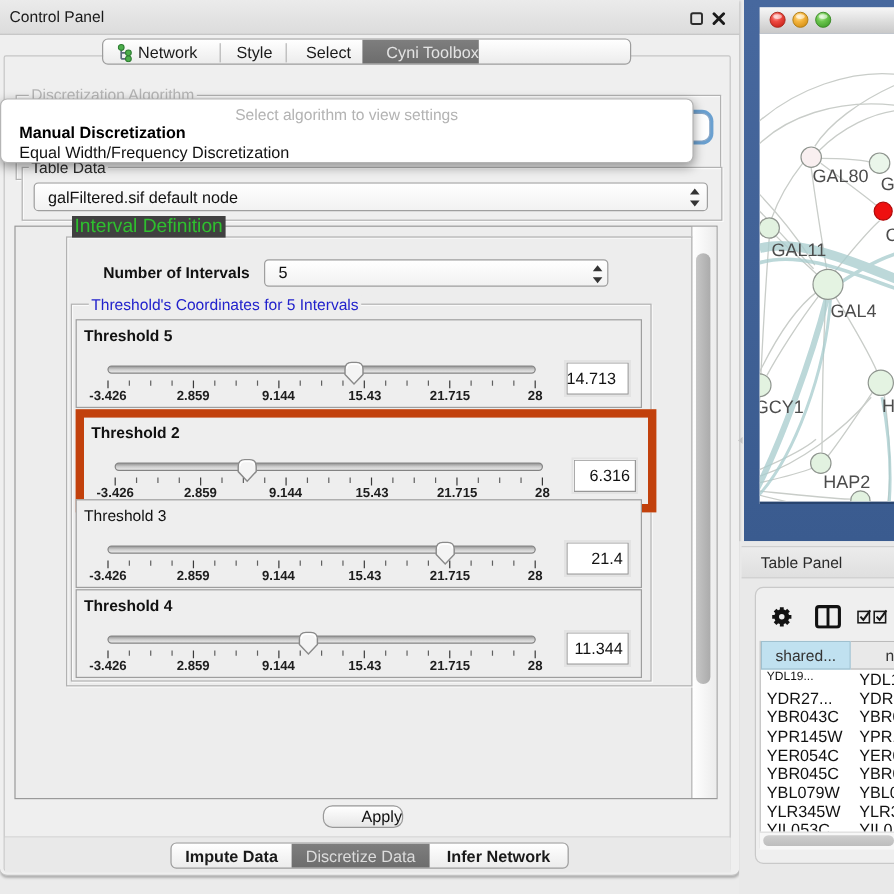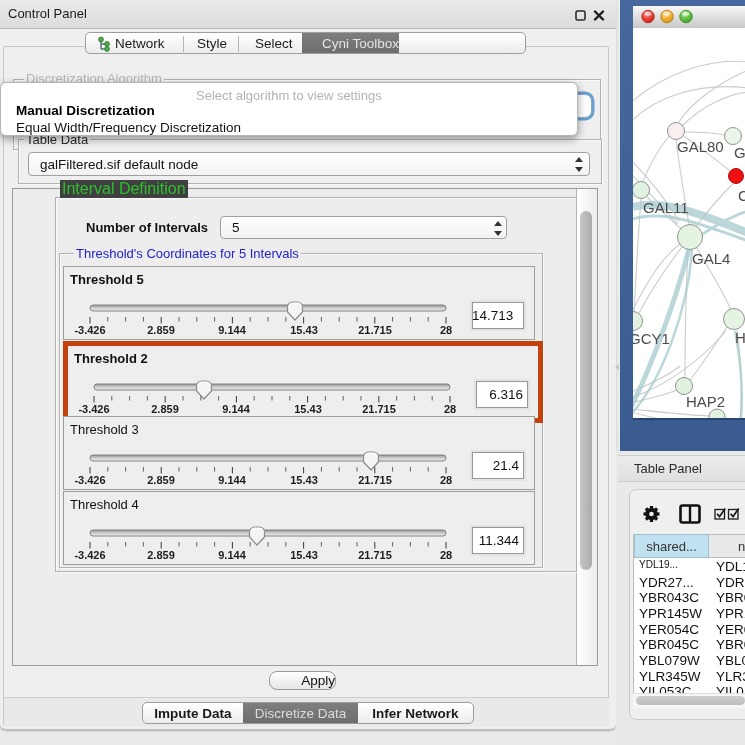--- a/index.html
+++ b/index.html
@@ -96,21 +96,21 @@
         <path d="M225.0,40.5 Q225.0,36.5 229.0,36.5 L233.0,36.5 Q237.0,36.5 237.0,40" fill="none" stroke="#ffffff" stroke-width="1.3" opacity="0.9"></path>
       </svg>
 <div style="position:absolute;left:26px;top:57px;transform:translateX(-50%);font-weight:bold;font-size:11px;color:#1d1d1d;white-space:nowrap">-3.426</div>
       <div style="position:absolute;left:97px;top:57px;transform:translateX(-50%);font-weight:bold;font-size:11px;color:#1d1d1d;white-space:nowrap">2.859</div>
       <div style="position:absolute;left:168px;top:57px;transform:translateX(-50%);font-weight:bold;font-size:11px;color:#1d1d1d;white-space:nowrap">9.144</div>
       <div style="position:absolute;left:240px;top:57px;transform:translateX(-50%);font-weight:bold;font-size:11px;color:#1d1d1d;white-space:nowrap">15.43</div>
       <div style="position:absolute;left:311px;top:57px;transform:translateX(-50%);font-weight:bold;font-size:11px;color:#1d1d1d;white-space:nowrap">21.715</div>
       <div style="position:absolute;left:382px;top:57px;transform:translateX(-50%);font-weight:bold;font-size:11px;color:#1d1d1d;white-space:nowrap">28</div>
 <div style="position:absolute;left:406px;top:33px;width:56px;height:31px;background:#fff;border:2px solid #e3e3e3;box-shadow:inset 0 0 0 1px #979797;box-sizing:border-box;font-size:13.5px;color:#111;text-align:left;line-height:27px;padding-right:5px">14.713</div>
 </div>
-<div style="position:absolute;left:63px;top:341px;width:470px;height:72px;border:5px solid #c2410c;background:#eeeeee">
+<div style="position:absolute;left:63px;top:341px;width:470px;height:72px;border:7px solid #c2410c;background:#eeeeee">
 <div style="position:absolute;left:6px;top:5px;font-weight:bold;font-size:13px;color:#111">Threshold 2</div>
 <svg width="470" height="72" style="position:absolute;left:0;top:0">
         <defs>
           <linearGradient id="tg" x1="0" y1="0" x2="0" y2="1">
             <stop offset="0" stop-color="#8f8f8f"></stop>
             <stop offset="0.45" stop-color="#c9c9c9"></stop>
             <stop offset="1" stop-color="#efefef"></stop>
           </linearGradient>
         </defs>
         <rect x="26" y="38" width="356" height="6" rx="3" fill="url(#tg)" stroke="#838383" stroke-width="1"></rect>
@@ -183,21 +183,21 @@
       </svg>
 <div style="position:absolute;left:26px;top:57px;transform:translateX(-50%);font-weight:bold;font-size:11px;color:#1d1d1d;white-space:nowrap">-3.426</div>
       <div style="position:absolute;left:97px;top:57px;transform:translateX(-50%);font-weight:bold;font-size:11px;color:#1d1d1d;white-space:nowrap">2.859</div>
       <div style="position:absolute;left:168px;top:57px;transform:translateX(-50%);font-weight:bold;font-size:11px;color:#1d1d1d;white-space:nowrap">9.144</div>
       <div style="position:absolute;left:240px;top:57px;transform:translateX(-50%);font-weight:bold;font-size:11px;color:#1d1d1d;white-space:nowrap">15.43</div>
       <div style="position:absolute;left:311px;top:57px;transform:translateX(-50%);font-weight:bold;font-size:11px;color:#1d1d1d;white-space:nowrap">21.715</div>
       <div style="position:absolute;left:382px;top:57px;transform:translateX(-50%);font-weight:bold;font-size:11px;color:#1d1d1d;white-space:nowrap">28</div>
 <div style="position:absolute;left:406px;top:33px;width:56px;height:31px;background:#fff;border:2px solid #e3e3e3;box-shadow:inset 0 0 0 1px #979797;box-sizing:border-box;font-size:13.5px;color:#111;text-align:right;line-height:27px;padding-right:5px">21.4</div>
 </div>
 <div style="position:absolute;left:63px;top:491px;width:470px;height:72px;border:1px solid #9e9e9e;background:#eeeeee">
-<div style="position:absolute;left:6px;top:5px;font-weight:normal;font-size:13px;color:#111">Threshold 4</div>
+<div style="position:absolute;left:6px;top:5px;font-weight:bold;font-size:13px;color:#111">Threshold 4</div>
 <svg width="470" height="72" style="position:absolute;left:0;top:0">
         <defs>
           <linearGradient id="tg" x1="0" y1="0" x2="0" y2="1">
             <stop offset="0" stop-color="#8f8f8f"></stop>
             <stop offset="0.45" stop-color="#c9c9c9"></stop>
             <stop offset="1" stop-color="#efefef"></stop>
           </linearGradient>
         </defs>
         <rect x="26" y="38" width="356" height="6" rx="3" fill="url(#tg)" stroke="#838383" stroke-width="1"></rect>
         <line x1="26.0" y1="50" x2="26.0" y2="56.5" stroke="#3a3a3a" stroke-width="1"></line>

